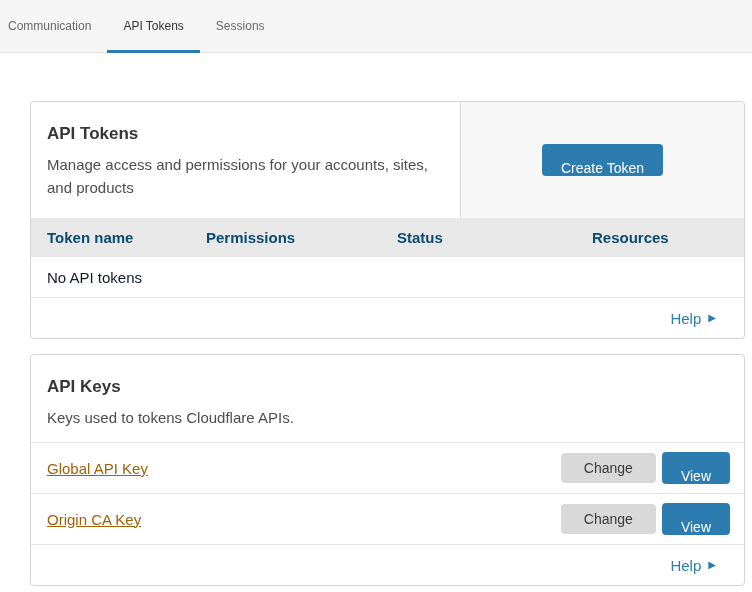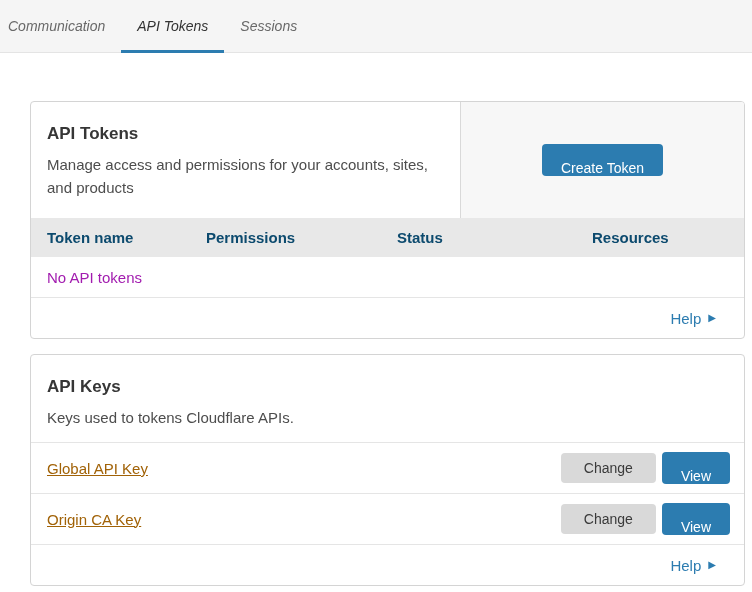--- a/index.html
+++ b/index.html
@@ -24,24 +24,23 @@
   .tabbar{
     height:53px;
     background:var(--tabbar-bg);
     border-bottom:1px solid #e4e4e4;
     display:flex;
     align-items:stretch;
   }
   .tab{
     display:flex;align-items:center;
     padding:4px 16px;
-    font-size:14px;color:#696969;
+    font-size:12px;color:#696969;
     position:relative;cursor:pointer;
     white-space:nowrap;
-    font-style:italic;
   }
   .tab:first-child{padding-left:8px;}
   .tab.active{color:#333333;}
   .tab.active::after{
     content:"";position:absolute;left:0;right:0;bottom:-1px;height:3px;
     background:var(--accent);
   }
   
   .content{padding:48px 0 0 30px;}
   .card{
@@ -84,21 +83,21 @@
     align-items:center;
     height:39px;
     padding-left:16px;
     background:var(--thead-bg);
     font-size:15px;font-weight:bold;color:#0c4a6e;
   }
   .empty-row{
     height:41px;display:flex;align-items:center;
     padding-left:16px;
     border-bottom:1px solid var(--row-border);
-    font-size:15px;color:#a21caf;
+    font-size:15px;color:#0f172a;
   }
   .card-footer{
     height:40px;display:flex;align-items:center;justify-content:flex-end;
     padding-right:28px;
   }
   .help-link{
     color:var(--accent);font-size:15px;cursor:pointer;
     display:flex;align-items:center;
   }
   .help-arrow{font-size:10px;margin-left:7px;line-height:1;}

